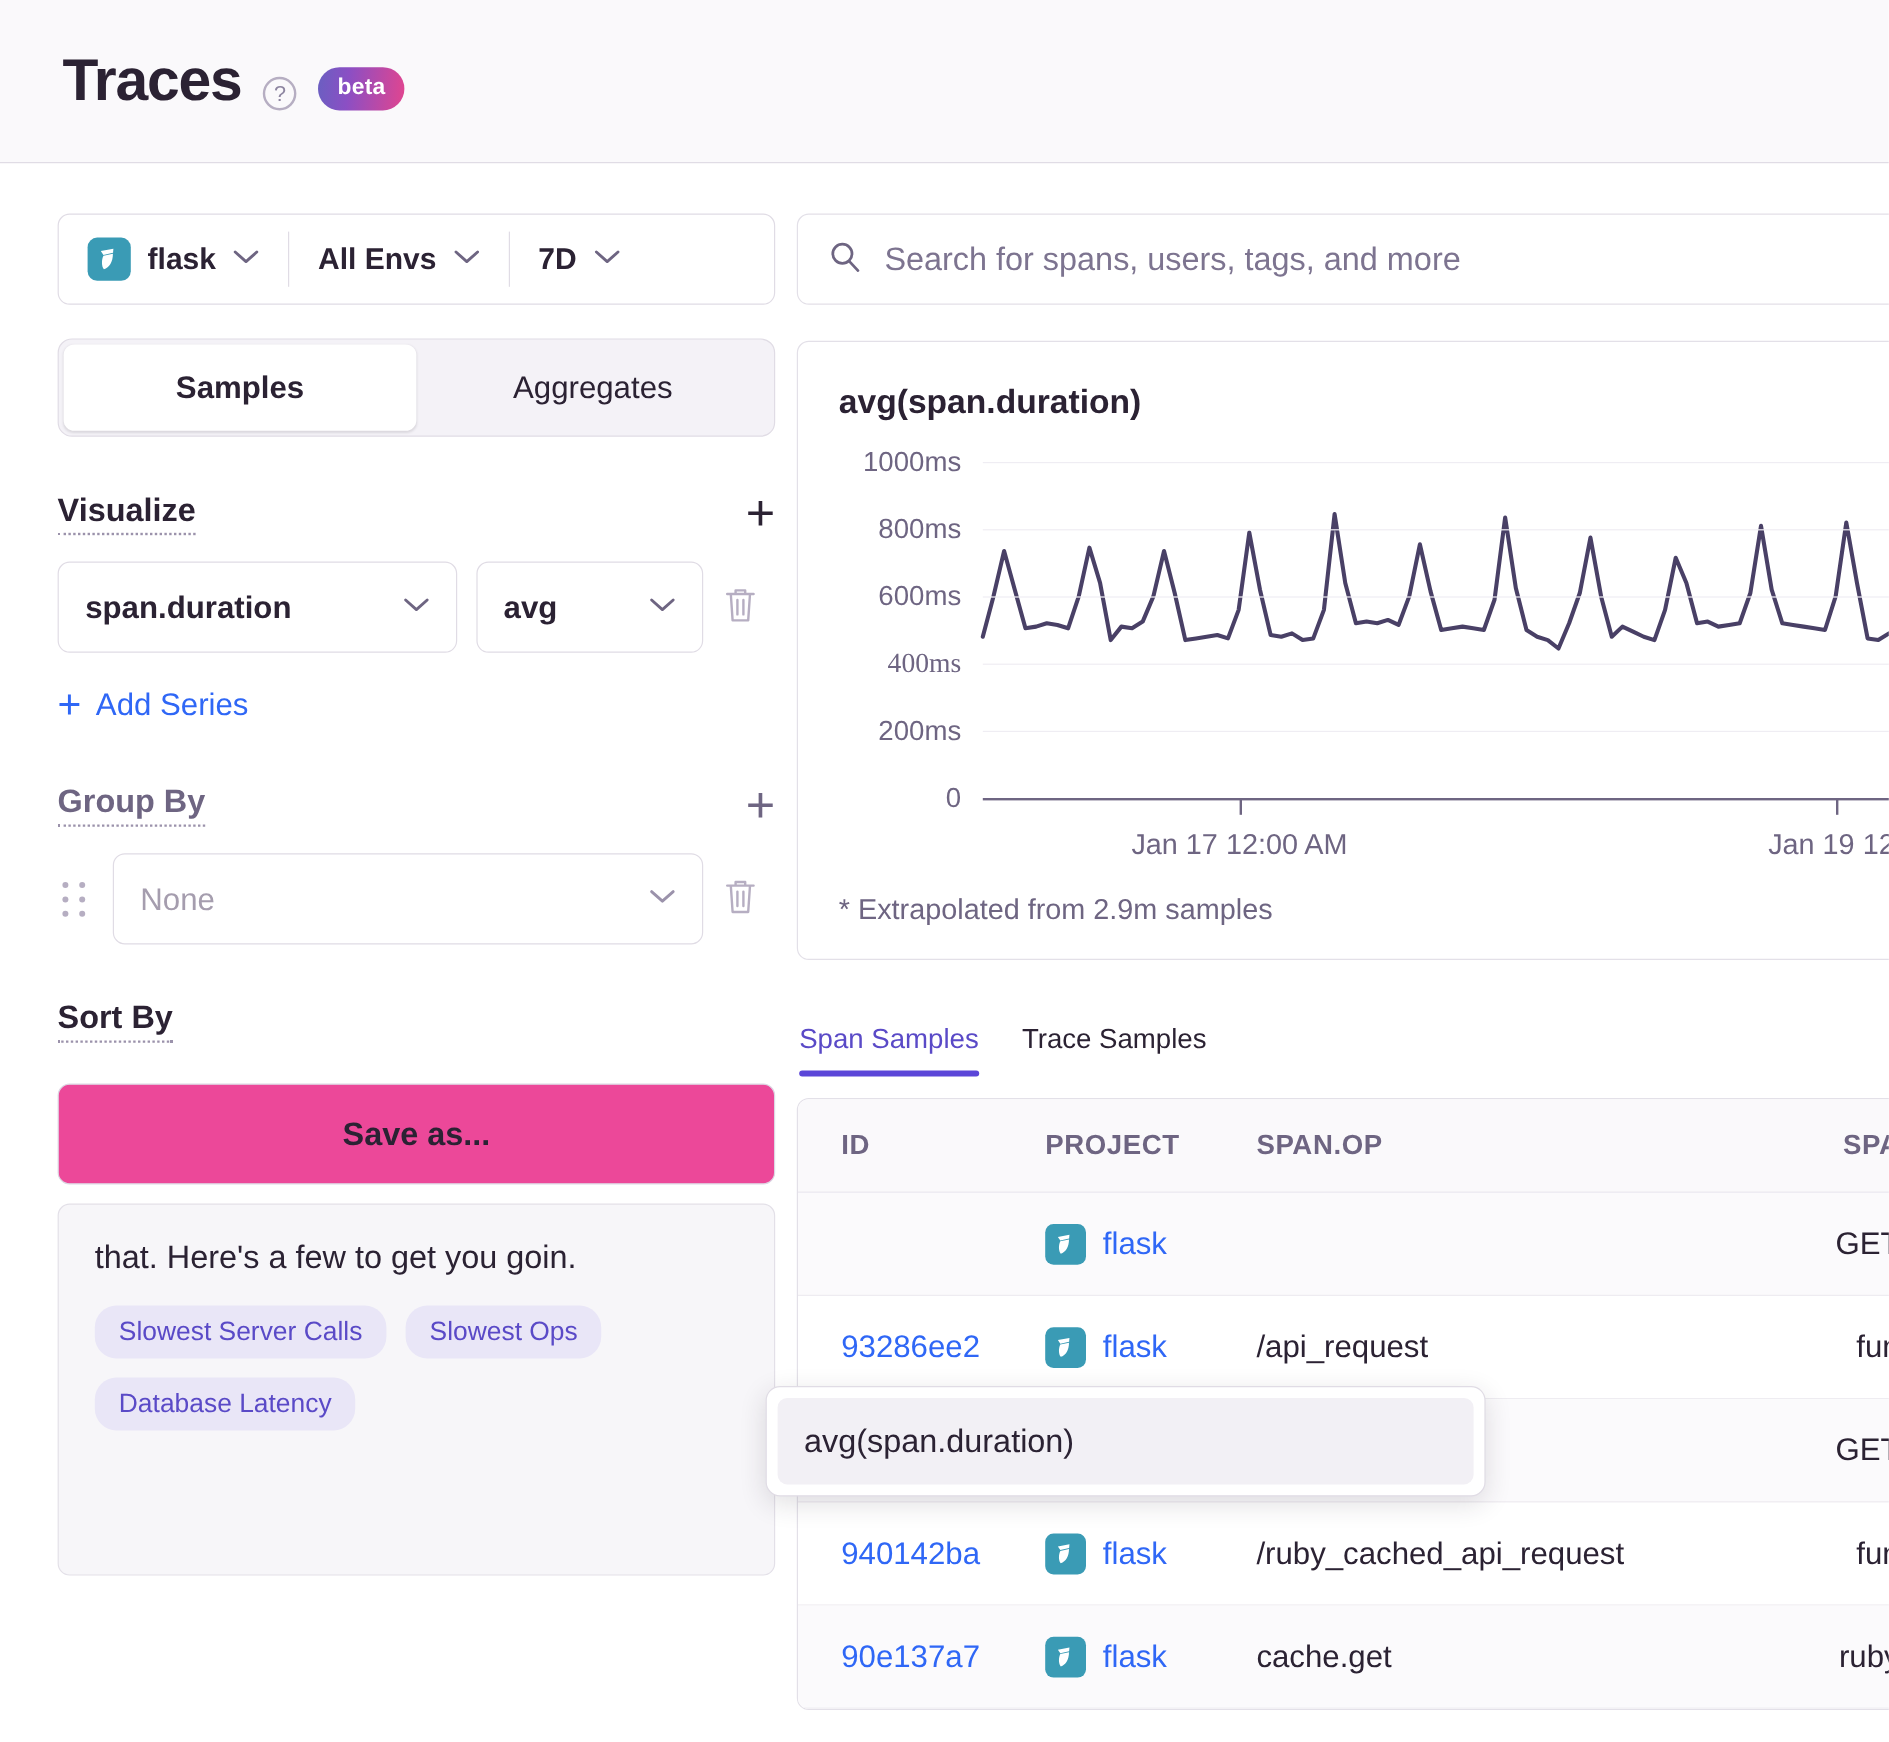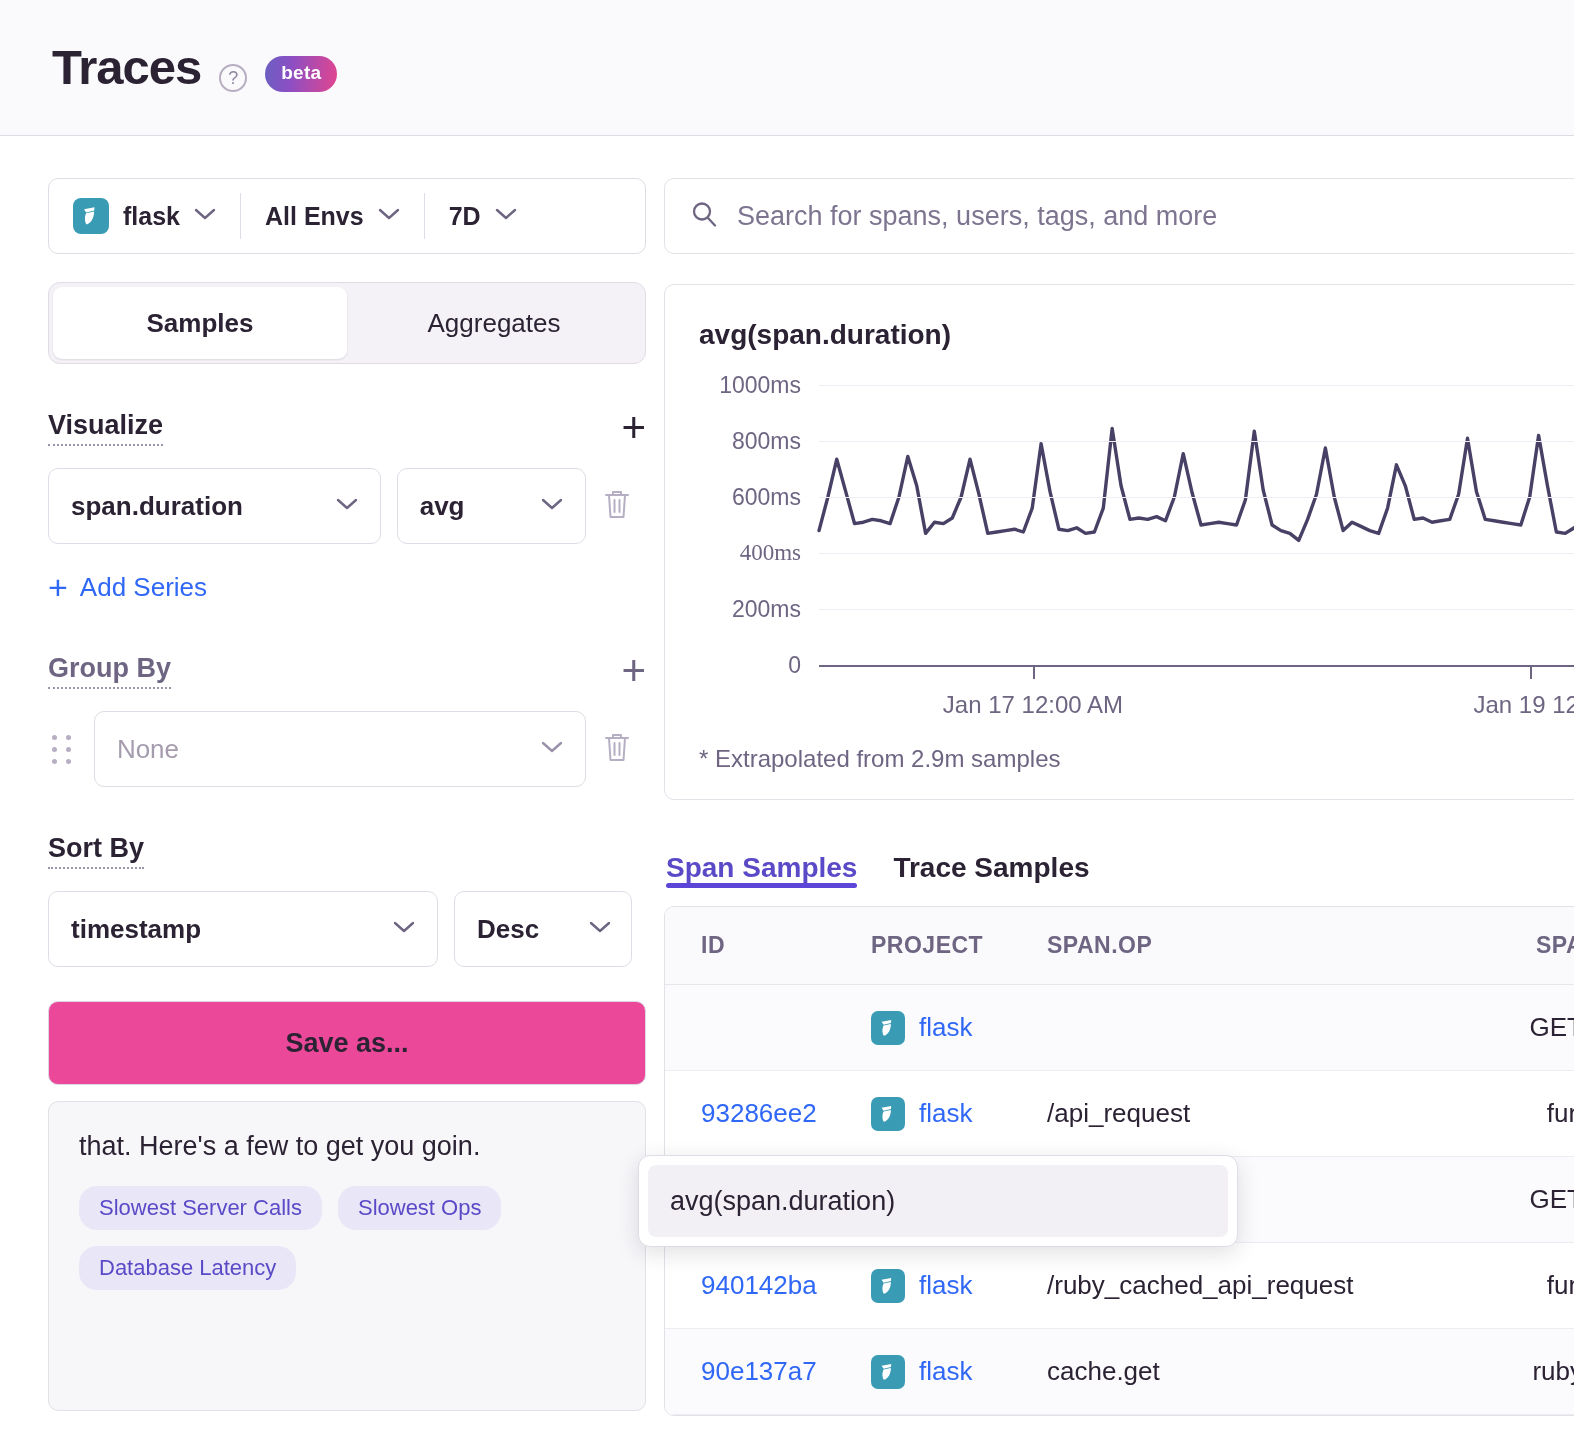--- a/index.html
+++ b/index.html
@@ -157,21 +157,21 @@
   }
   .yaxis-host { position: absolute; left: 120px; right: 0; top: 0; bottom: 0; }
   .gridline { position: absolute; left: 0; right: 0; height: 1px; background: #efedf3; }
   .axisline { position: absolute; left: 0; right: 0; height: 2px; background: #6e6582; }
   .xtick-mark { position: absolute; width: 2px; height: 14px; background: #6e6582; }
   .xtick-label { position: absolute; font-size: 24px; color: #6e6582; transform: translateX(-50%); white-space: nowrap; }
   .extrap { position: absolute; left: 34px; bottom: 26px; font-size: 24px; color: #6e6582; }
 
   
   .tabs { display: flex; gap: 36px; margin-top: 52px; padding-left: 2px; }
-  .tab { font-size: 28px; color: #2b2233; padding-bottom: 4px; position: relative; font-weight: bold; }
+  .tab { font-size: 23px; color: #2b2233; padding-bottom: 18px; position: relative; }
   .tab.active { color: #5a4ac7; }
   .tab.active::after {
     content: ""; position: absolute; left: 0; right: 0; bottom: 0;
     height: 5px; background: #5b46d8; border-radius: 3px;
   }
 
   
   .table-card {
     margin-top: 18px; width: 920px;
     border: 1px solid #e3e0e8; border-radius: 10px; background: #fff; overflow: hidden;
@@ -308,40 +308,20 @@
       </div>
       <span class="trash">
         <svg width="30" height="34" viewBox="0 0 30 34">
             <path d="M4 8 H26 M11 8 V5 H19 V8 M7 8 L8.5 30 H21.5 L23 8 M12.5 13 V25 M17.5 13 V25" stroke="#b6aec2" stroke-width="2" fill="none" stroke-linecap="round" stroke-linejoin="round"></path>
           </svg>
       </span>
     </div>
 
     <div class="sec-head">
       <span class="sec-label">Sort By</span>
-    </div>
-    <div class="row">
-      <div class="select" style="width:414px">
-        <span class="val">timestamp</span>
-        <span class="sp"></span>
-        <span>
-          <svg width="22" height="14" viewBox="0 0 22 14">
-              <path d="M2 3 L11 11 L20 3" stroke="#6e6582" stroke-width="2.4" fill="none" stroke-linecap="round" stroke-linejoin="round"></path>
-            </svg>
-        </span>
-      </div>
-      <div class="select" style="width:178px">
-        <span class="val">Desc</span>
-        <span class="sp"></span>
-        <span>
-          <svg width="22" height="14" viewBox="0 0 22 14">
-              <path d="M2 3 L11 11 L20 3" stroke="#6e6582" stroke-width="2.4" fill="none" stroke-linecap="round" stroke-linejoin="round"></path>
-            </svg>
-        </span>
-      </div>
     </div>
 
     <div class="saveas">Save as...</div>
 
     <div class="suggest-card">
       <div class="suggest-text">that. Here's a few to get you goin.</div>
       <div class="chips">
         <span class="chip">Slowest Server Calls</span>
         <span class="chip">Slowest Ops</span>
         <span class="chip">Database Latency</span>

